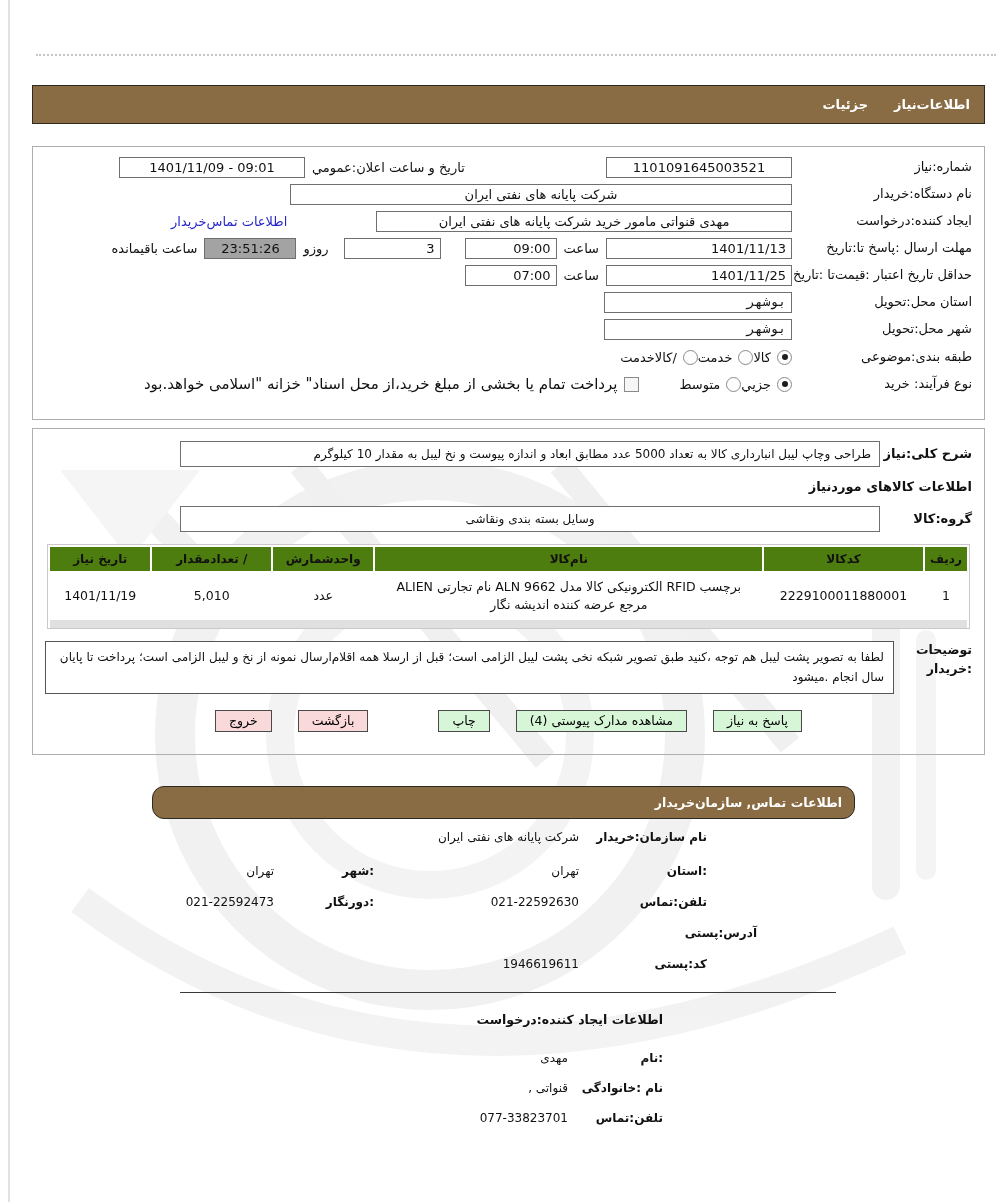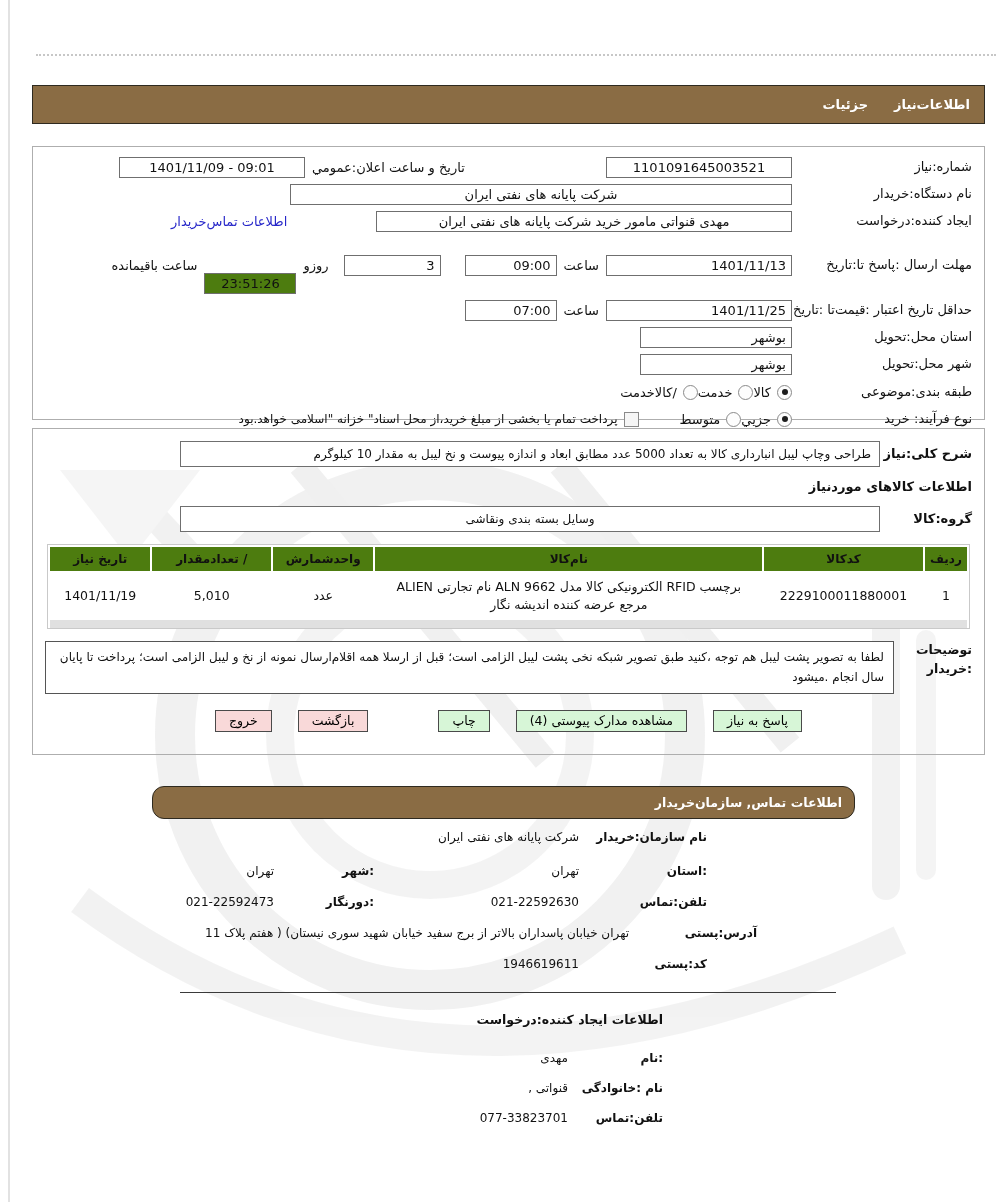--- a/index.html
+++ b/index.html
@@ -18,24 +18,24 @@
   .panel{position:absolute;border:1px solid #aeaeae;direction:rtl;box-sizing:border-box;z-index:2;}
   .panel1{left:32px;top:146px;width:953px;height:274px;padding:9px 12px;}
   .panel2{left:32px;top:428px;width:953px;height:327px;padding:12px 12px;}
 
   .frow{display:flex;align-items:center;margin-bottom:5px;font-size:13px;min-height:22px;}
   .flabel{width:180px;flex:none;line-height:1.15;}
   .ibox{border:1px solid #6f6f6f;background:#fff;height:21px;display:flex;align-items:center;
         justify-content:center;font-size:13px;box-sizing:border-box;padding:0 5px;}
   .ibox.ir{justify-content:flex-start;} 
   .w186{width:186px;} .w92{width:92px;} .w97{width:97px;} .w502{width:502px;}
-  .w478{width:416px;} .w188{width:152px;}
+  .w478{width:416px;} .w188{width:188px;font-family:Liberation Mono, monospace;}
   .push{margin-right:auto;} 
   .gap8{margin-left:8px;} .lbl-sm{margin:0 7px;}
-  .count{background:#4d7c0f;margin-top:36px;}
+  .count{background:#a3a3a3;}
   .link{color:#2626c9;cursor:pointer;}
   .radio{width:13px;height:13px;border:1px solid #8a8a8a;border-radius:50%;background:#fdfdfd;
          display:inline-flex;align-items:center;justify-content:center;flex:none;margin-left:6px;}
   .radio.sel::after{content:"";width:6px;height:6px;background:#1d1d1d;border-radius:50%;}
   .opt{display:inline-flex;align-items:center;}
   .checkbox{width:13px;height:13px;border:1px solid #8a8a8a;background:#f6f6f6;flex:none;margin-left:7px;}
 
   .desc-row{display:flex;align-items:center;font-size:13px;margin-bottom:12px;}
   .blabel{font-weight:bold;width:92px;flex:none;line-height:1.2;}
   .dbox{border:1px solid #6f6f6f;background:#fff;min-height:26px;display:flex;align-items:center;
@@ -172,21 +172,21 @@
     <span class="opt">
       <span class="radio sel"></span>
       <span>جزیي</span>
     </span>
     <span class="opt">
       <span class="radio"></span>
       <span>متوسط</span>
     </span>
     <span class="opt" style="margin-left:0;margin-right:40px;">
       <span class="checkbox"></span>
-      <span style="font-size:12px;text-align:center;">پرداخت تمام یا بخشی از مبلغ خرید،از محل اسناد" خزانه "اسلامی خواهد.بود</span>
+      <span style="font-size:15px;text-align:center;">پرداخت تمام یا بخشی از مبلغ خرید،از محل اسناد" خزانه "اسلامی خواهد.بود</span>
     </span>
   </div>
 </div>
 
 <div class="panel panel2">
 
   <div class="desc-row">
     <div class="blabel">شرح کلی:نیاز</div>
     <div class="dbox w690">طراحی وچاپ لیبل انبارداری کالا به تعداد 5000 عدد مطابق ابعاد و اندازه پیوست و نخ لیبل به مقدار 10 کیلوگرم</div>
   </div>
@@ -265,21 +265,20 @@
     <div class="cval2">تهران</div>
   </div>
   <div class="crow">
     <div class="clabel">تلفن:تماس</div>
     <div class="cval">021-22592630</div>
     <div class="clabel2">:دورنگار</div>
     <div class="cval2">021-22592473</div>
   </div>
   <div class="crow" style="padding-right:98px;">
     <div class="clabel">آدرس:پستی</div>
-    <div class="cval2">تهران خیابان پاسداران بالاتر از برج سفید خیابان شهید سوری نیستان) ( هفتم پلاک 11</div>
   </div>
   <div class="crow">
     <div class="clabel">کد:پستی</div>
     <div class="cval">1946619611</div>
   </div>
 </div>
 
 <div class="sep"></div>
 
 <div class="creator">

